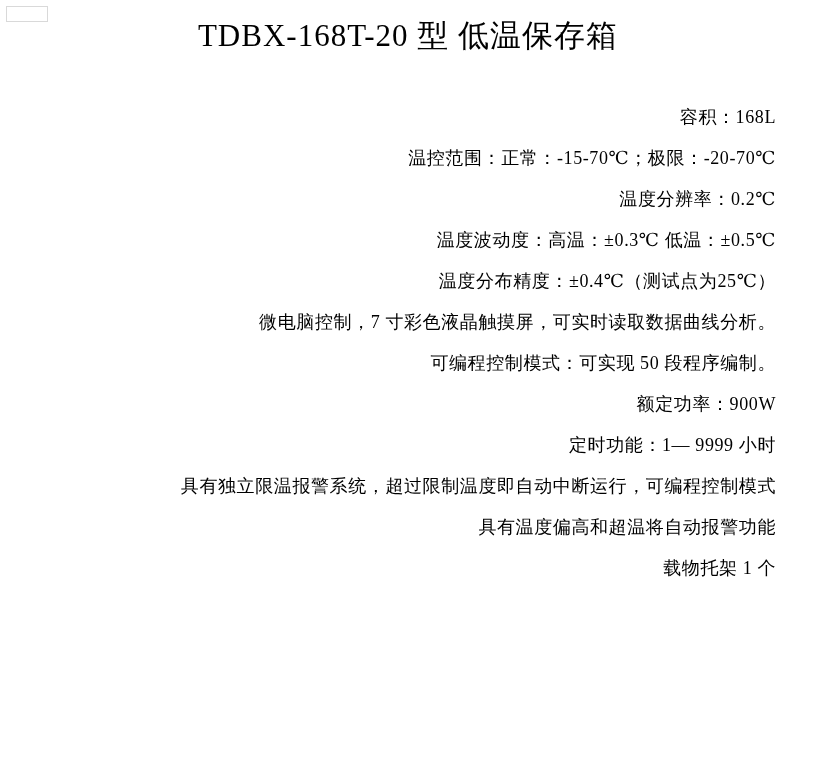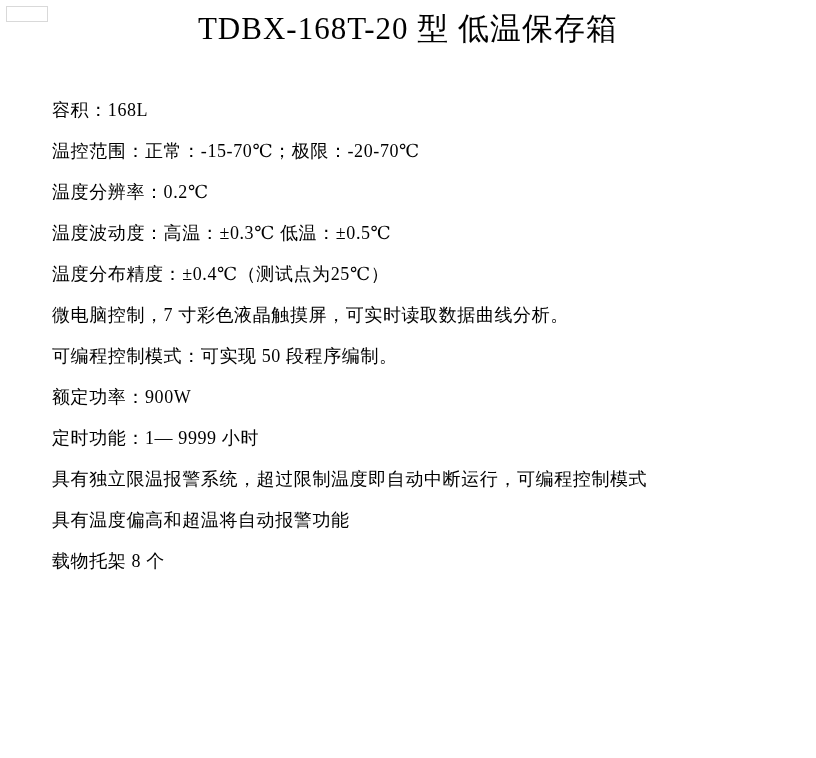--- a/index.html
+++ b/index.html
@@ -23,34 +23,35 @@
   .corner-mark {
     position: absolute;
     top: 6px;
     left: 6px;
     width: 42px;
     height: 16px;
     border: 1px solid #d9d9d9;
     box-sizing: border-box;
   }
   .title-block {
-    padding-top: 8px;
+    padding-top: 15px;
     text-align: center;
   }
   .title-line {
     font-family: "Liberation Serif", "DejaVu Serif", serif;
     font-size: 31px;
     line-height: 42px;
     letter-spacing: 1px;
     white-space: nowrap;
   }
   .body-block {
     margin-top: 40px;
     padding-left: 52px;
-    padding-right: 56px;
+    padding-right: 40px;
+    text-align: right;
   }
   .body-line {
     font-size: 18px;
     line-height: 41px;
     letter-spacing: 0.6px;
     white-space: nowrap;
   }
 </style>
 </head>
 <body>
@@ -68,16 +69,16 @@
     <div class="body-line">温控范围：正常：-15-70℃；极限：-20-70℃</div>
     <div class="body-line">温度分辨率：0.2℃</div>
     <div class="body-line">温度波动度：高温：±0.3℃ 低温：±0.5℃</div>
     <div class="body-line">温度分布精度：±0.4℃（测试点为25℃）</div>
     <div class="body-line">微电脑控制，7 寸彩色液晶触摸屏，可实时读取数据曲线分析。</div>
     <div class="body-line">可编程控制模式：可实现 50 段程序编制。</div>
     <div class="body-line">额定功率：900W</div>
     <div class="body-line">定时功能：1— 9999 小时</div>
     <div class="body-line">具有独立限温报警系统，超过限制温度即自动中断运行，可编程控制模式</div>
     <div class="body-line">具有温度偏高和超温将自动报警功能</div>
-    <div class="body-line">载物托架 8 个</div>
+    <div class="body-line">载物托架 1 个</div>
   </div>
 
 </div>
 
 </body></html>

